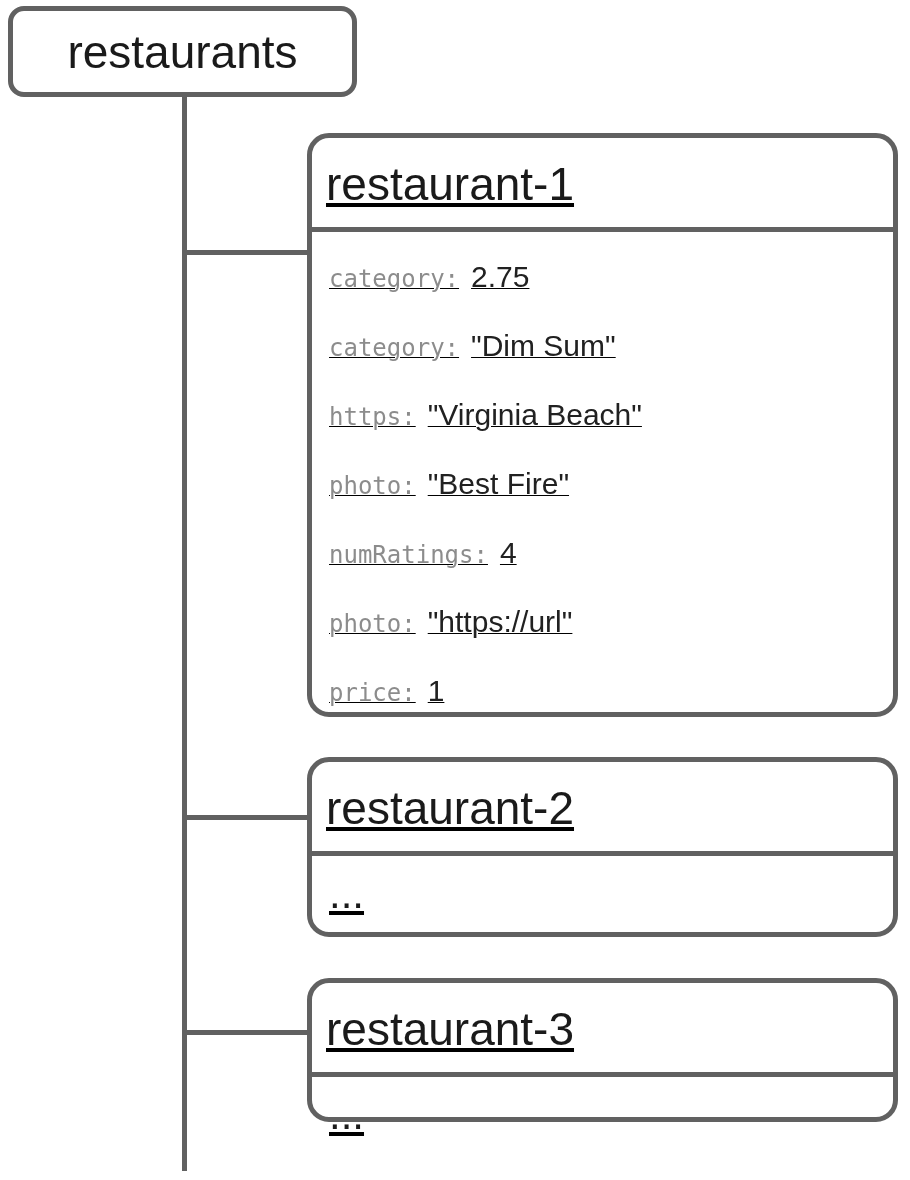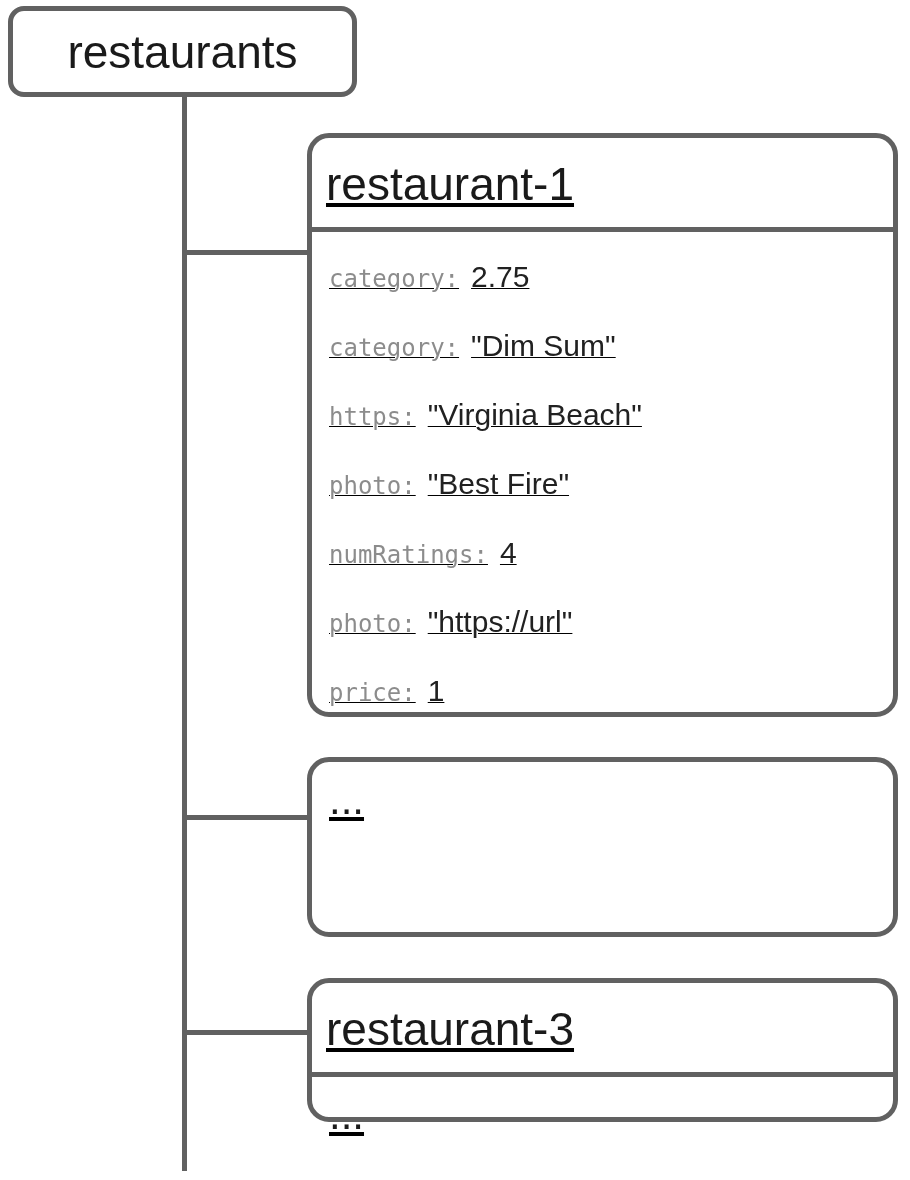--- a/index.html
+++ b/index.html
@@ -141,20 +141,21 @@
       <div class="field-row">
         <span class="field-key">photo:</span><span class="field-value">"https://url"</span>
       </div>
       <div class="field-row">
         <span class="field-key">price:</span><span class="field-value">1</span>
       </div>
     </div>
   </div>
 
   <div class="card card2">
+    <div class="card-header">restaurant-2</div>
     <div class="body-ellipsis">...</div>
   </div>
 
   <div class="card card3">
     <div class="card-header">restaurant-3</div>
     <div class="body-ellipsis">...</div>
   </div>
 
 </div>
 

